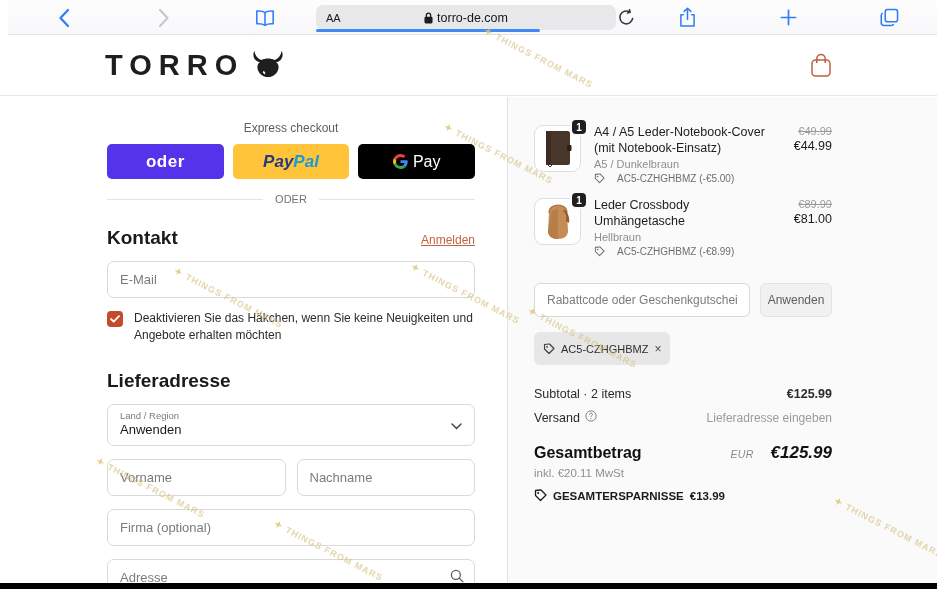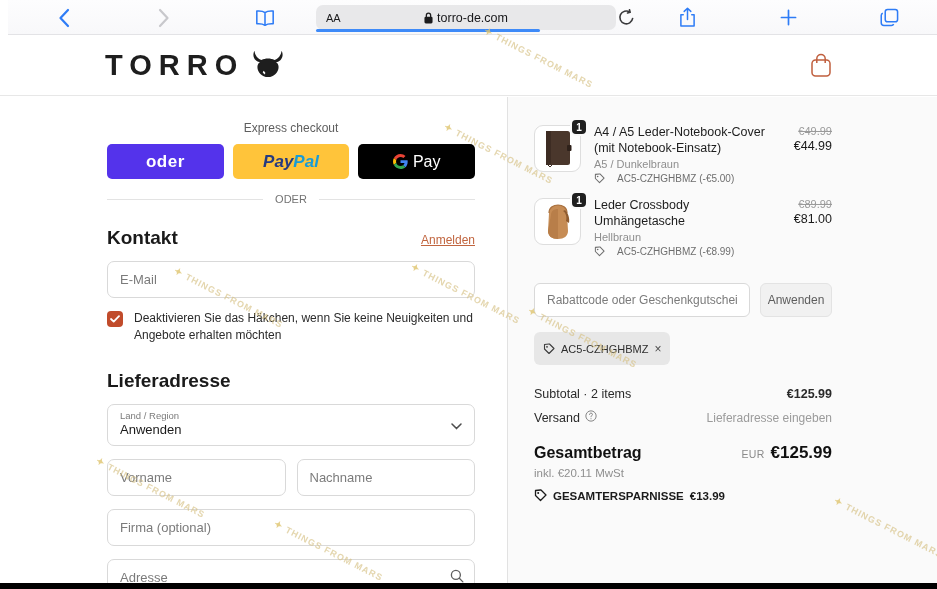--- a/index.html
+++ b/index.html
@@ -120,21 +120,21 @@
 
   .sum-row { display:flex; justify-content:space-between; align-items:baseline; font-size:12.5px; color:#2a2a2a;gap:24px; }
   .sum-sub { margin-top:22px; }
   .sum-ship { margin-top:9px; }
   .sum-val { font-weight:bold; }
   .ship-muted { color:#9b9b9b; font-size:12px; font-weight:normal; }
   .lbl-with-icon { display:flex; align-items:center; gap:5px; }
   .q-icon { color:#7d7d7d; }
   .total-row { margin-top:18px; display:flex; justify-content:space-between; align-items:baseline; }
   .total-label { font-size:16px; font-weight:bold; color:#111; }
-  .total-right { display:flex; align-items:baseline; gap:6px; }
+  .total-right { display:flex; align-items:baseline; gap:17px;font-style:italic; }
   .cur { font-size:10.5px; color:#8a8a8a; letter-spacing:.3px; }
   .total-val { font-size:17px; font-weight:bold; color:#111; }
   .tax-line { margin-top:4px; font-size:11.5px; color:#8f8f8f; }
   .savings { margin-top:10px; display:flex; align-items:center; gap:6px; font-size:11.5px; font-weight:bold; color:#1b1b1b; }
 
   
   .bottom-bar { position:absolute; left:0; bottom:0; width:937px; height:6px; background:#000; }
   .watermark { position:absolute; font-size:9px; font-weight:bold; letter-spacing:1px;
     color:rgba(214,192,130,.65); transform:rotate(27deg); white-space:nowrap; pointer-events:none; }
   .watermark .star { color:rgba(222,196,110,.8); font-size:10px; }

